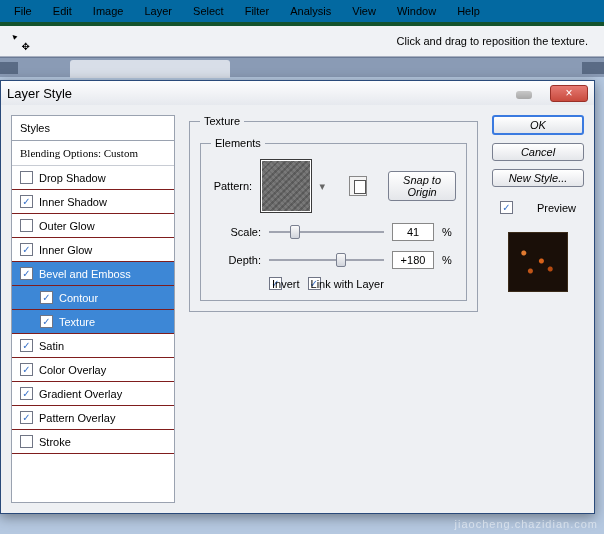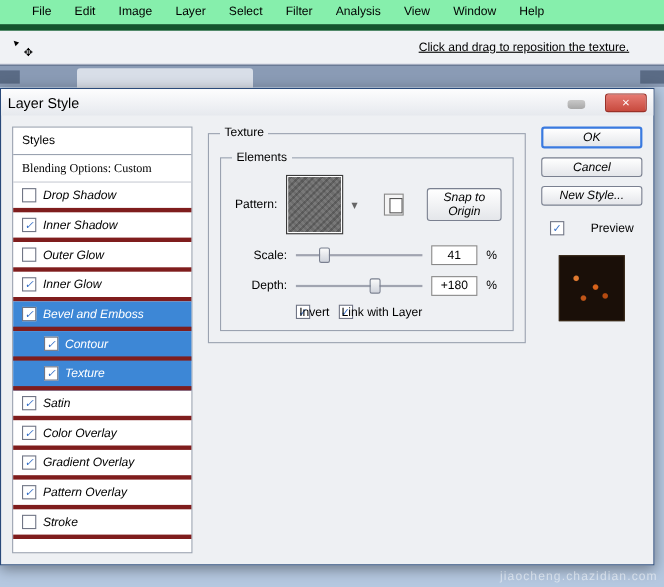--- a/index.html
+++ b/index.html
@@ -1,42 +1,42 @@
 <!DOCTYPE html>
 <html><head>
   <meta charset="utf-8">
   <style>
     * { box-sizing: border-box; font-family: Tahoma, "Segoe UI", sans-serif; font-size: 11px; }
     body { margin: 0; width: 604px; height: 534px; background: #b5c8e0; overflow: hidden; }
     
-    .menubar { background: #86efac; padding: 2px 20px; border-bottom: 6px solid #14532d; }
+    .menubar { background: #0369a1; padding: 2px 5px; border-bottom: 4px solid #14532d; }
     .menubar span { display: inline-block; padding: 3px 9px; cursor: default; }
     
     .toolbar { background: #f0f2f5; padding: 6px 10px; border-bottom: 1px solid #a8b0c0; display: flex; align-items: center; }
     .move-icon { width: 18px; height: 18px; position: relative; margin-right: 12px; }
     .move-icon::before { content: '▲'; position: absolute; font-size: 8px; left: 0; top: 0; color: #000; transform: rotate(-45deg); }
     .move-icon::after { content: '✥'; position: absolute; font-size: 10px; right: -2px; bottom: -2px; color: #000; }
-    .tool-desc { margin-left: auto; margin-right: 22px; color: #000; text-decoration: underline; }
+    .tool-desc { margin-left: auto; margin-right: 6px; color: #000; }
     
     .docbar { background: #8a9bb5; height: 20px; border-top: 1px solid #6a7a95; position: relative; }
     .docbar::before { content:''; position:absolute; left:0; top:4px; width:18px; height:12px; background:#5a6b85; }
     .docbar::after { content:''; position:absolute; right:0; top:4px; width:22px; height:12px; background:#5a6b85; }
     .tab { background:#d8dee8; position:absolute; left:70px; top:2px; height:18px; width:160px; border-top-left-radius:3px; border-top-right-radius:3px; }
 
     .dialog { position: absolute; left: 0; top: 80px; width: 595px; height: 434px; background: #eef0f3; border: 1px solid #2a4a7a; box-shadow: 0 3px 12px rgba(0,0,0,0.4); }
     .titlebar { height: 24px; background: linear-gradient(#fdfdfe, #e6e9ee); padding: 4px 6px; color: #000; display: flex; align-items: center; }
     .titlebar-text { font-size: 13px; }
     .close-btn { margin-left: auto; width: 38px; height: 17px; background: linear-gradient(#e67a72,#c84a3e); border: 1px solid #9a3028; border-radius: 3px; color: #fff; text-align: center; line-height: 14px; font-size: 12px; }
     
     .dialog-body { display: flex; padding: 10px; gap: 14px; height: calc(100% - 24px); }
     
     .styles-panel { width: 164px; border: 1px solid #9aa2b0; background: #fff; display: flex; flex-direction: column; }
     .sp-header { padding: 6px 8px; border-bottom: 1px solid #9aa2b0; }
     .sp-blend { padding: 6px 8px; border-bottom: 1px solid #c8ccd4; font-family: Liberation Serif, serif; }
-    .sp-item { padding: 5px 8px; border-bottom: 4px solid #7f1d1d; display: flex; align-items: center; gap: 6px; font-style: italic; }
+    .sp-item { padding: 5px 8px; border-bottom: 1px solid #7f1d1d; display: flex; align-items: center; gap: 6px; }
     .sp-sub { padding-left: 28px; }
     .sp-sel { background: #3d87d6; color: #fff; }
     .ck { width: 13px; height: 13px; border: 1px solid #707585; background: #fff; display: inline-flex; align-items: center; justify-content: center; font-size: 10px; color: #3a72c8; }
     .ck.on::before { content: '✓'; }
     .sp-sel .ck { color: #3a72c8; }
     
     .center { flex: 1; }
     fieldset { border: 1px solid #9aa2b0; padding: 0 10px 10px 10px; margin: 0; }
     legend { padding: 0 4px; }
     fieldset.inner { margin-top: 10px; }

